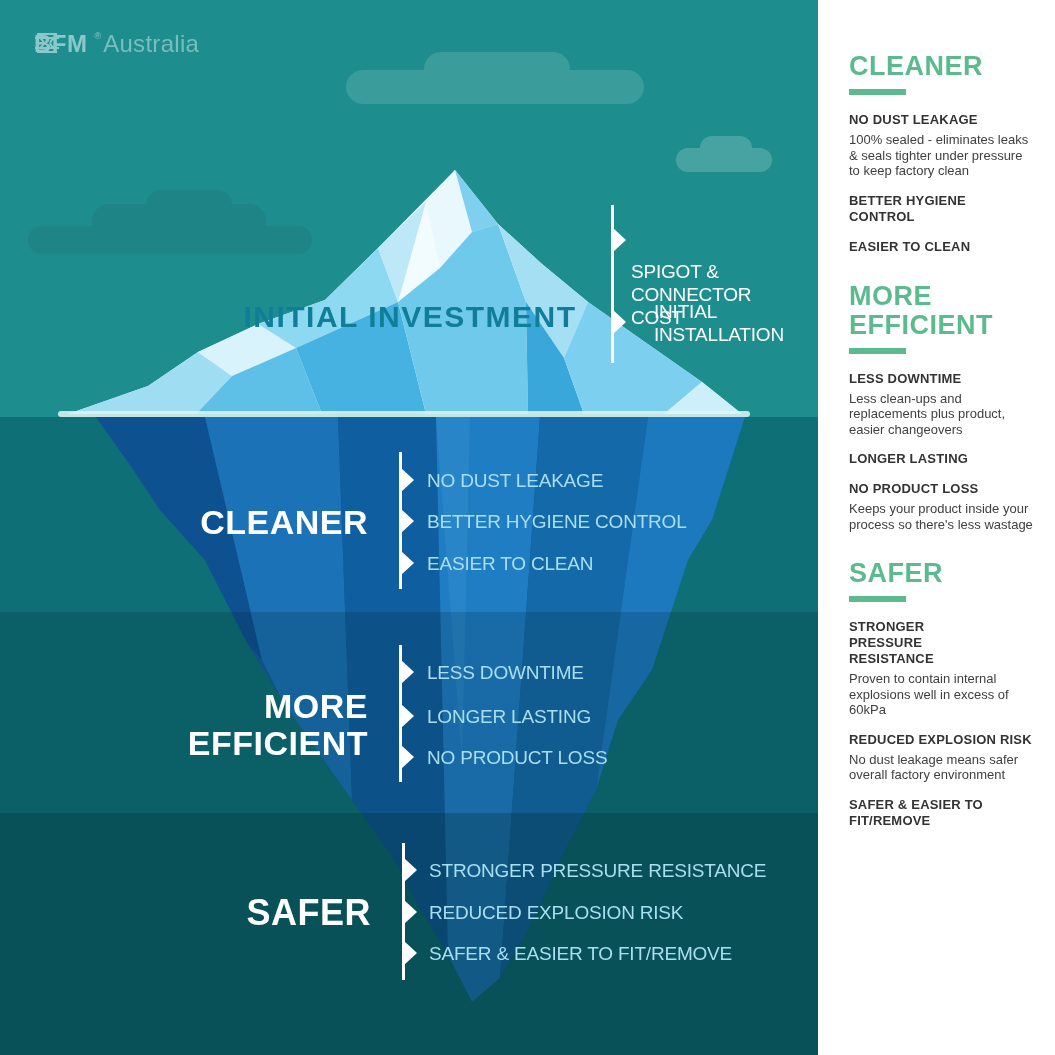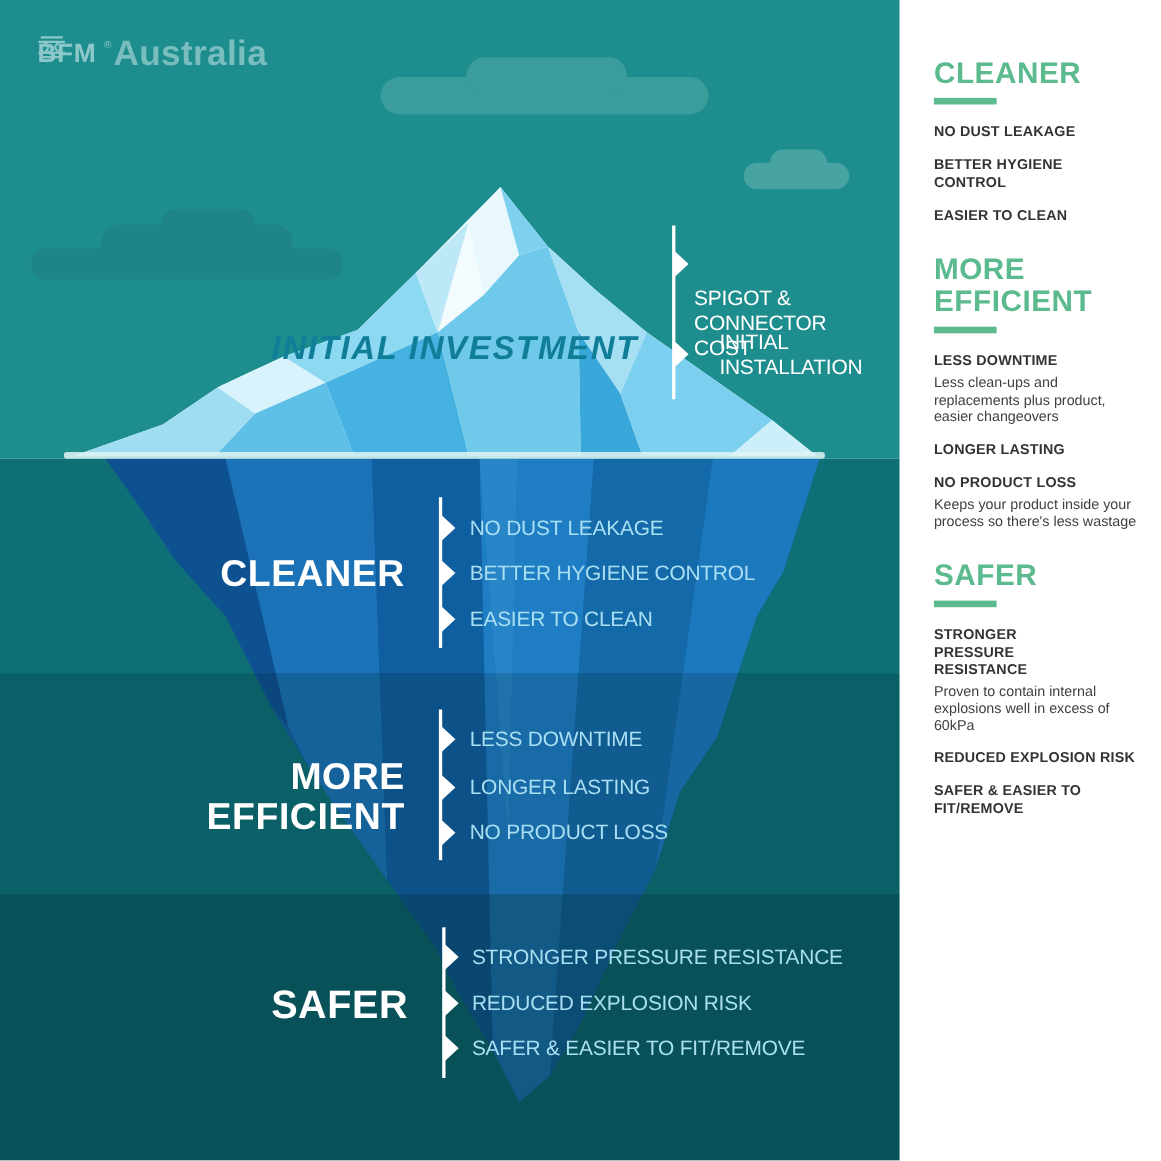--- a/index.html
+++ b/index.html
@@ -8,25 +8,25 @@
   #canvas { position:absolute; inset:0; width:1055px; height:1055px; }
 
   
   .scene { position:absolute; left:0; top:0; width:818px; height:1055px; }
   .scene svg { position:absolute; left:0; top:0; }
 
   
   .logo { position:absolute; left:34px; top:30px; display:flex; align-items:center; gap:6px; }
   .logo .brand { font-size:24px; font-weight:bold; color:#8cc8c9; letter-spacing:0.5px; }
   .logo .reg { font-size:9px; color:#8cc8c9; vertical-align:top; position:relative; top:-8px; margin-left:1px; }
-  .logo .suffix { font-size:32px; font-weight:700; color:#79bdbe; letter-spacing:0.3px; margin-left:-4px; }
-
-  
-  .init-label { position:absolute; left:240px; top:300px; width:340px; text-align:right;
-    font-size:30px; line-height:33px; font-weight:bold; color:#107e98; letter-spacing:1.5px;font-style:italic; }
+  .logo .suffix { font-size:24px; font-weight:400; color:#79bdbe; letter-spacing:0.3px; margin-left:-4px; }
+
+  
+  .init-label { position:absolute; left:240px; top:300px; width:340px; text-align:center;
+    font-size:30px; line-height:33px; font-weight:bold; color:#107e98; letter-spacing:1.5px; }
 
   
   .vline { position:absolute; width:3px; background:#fff; }
   .arrow { position:absolute; width:0; height:0;
     border-top:12px solid transparent; border-bottom:12px solid transparent; border-left:13px solid #fff; }
   .co-item { position:absolute; font-size:19px; letter-spacing:-0.2px; line-height:23px; }
   .co-item.white { color:#ffffff; }
   .co-item.lblue { color:#a9dff3; }
 
   .section-label { position:absolute; color:#ffffff; font-weight:bold; text-align:right; letter-spacing:0.5px; }
@@ -157,20 +157,21 @@
     <div class="co-item lblue" style="left:429px; top:942px;">SAFER &amp; EASIER TO FIT/REMOVE</div>
   </div>
 
   <div class="sidebar">
 
     <div class="sb-section">
       <div class="sb-heading">CLEANER</div>
       <div class="sb-underline"></div>
       <div class="sb-entry">
         <div class="sb-title">NO DUST LEAKAGE</div>
+        <div class="sb-body">100% sealed -  eliminates leaks &amp; seals tighter under pressure to keep factory clean</div>
       </div>
       <div class="sb-entry">
         <div class="sb-title narrow">BETTER HYGIENE CONTROL</div>
       </div>
       <div class="sb-entry">
         <div class="sb-title">EASIER TO CLEAN</div>
       </div>
     </div>
 
     <div class="sb-section">
@@ -191,20 +192,21 @@
 
     <div class="sb-section">
       <div class="sb-heading">SAFER</div>
       <div class="sb-underline"></div>
       <div class="sb-entry">
         <div class="sb-title narrow">STRONGER PRESSURE RESISTANCE</div>
         <div class="sb-body">Proven to contain internal explosions well in excess of 60kPa</div>
       </div>
       <div class="sb-entry">
         <div class="sb-title">REDUCED EXPLOSION RISK</div>
+        <div class="sb-body">No dust leakage means safer overall factory environment</div>
       </div>
       <div class="sb-entry">
         <div class="sb-title">SAFER &amp; EASIER TO FIT/REMOVE</div>
       </div>
     </div>
 
   </div>
 </div>
 
 </body></html>

